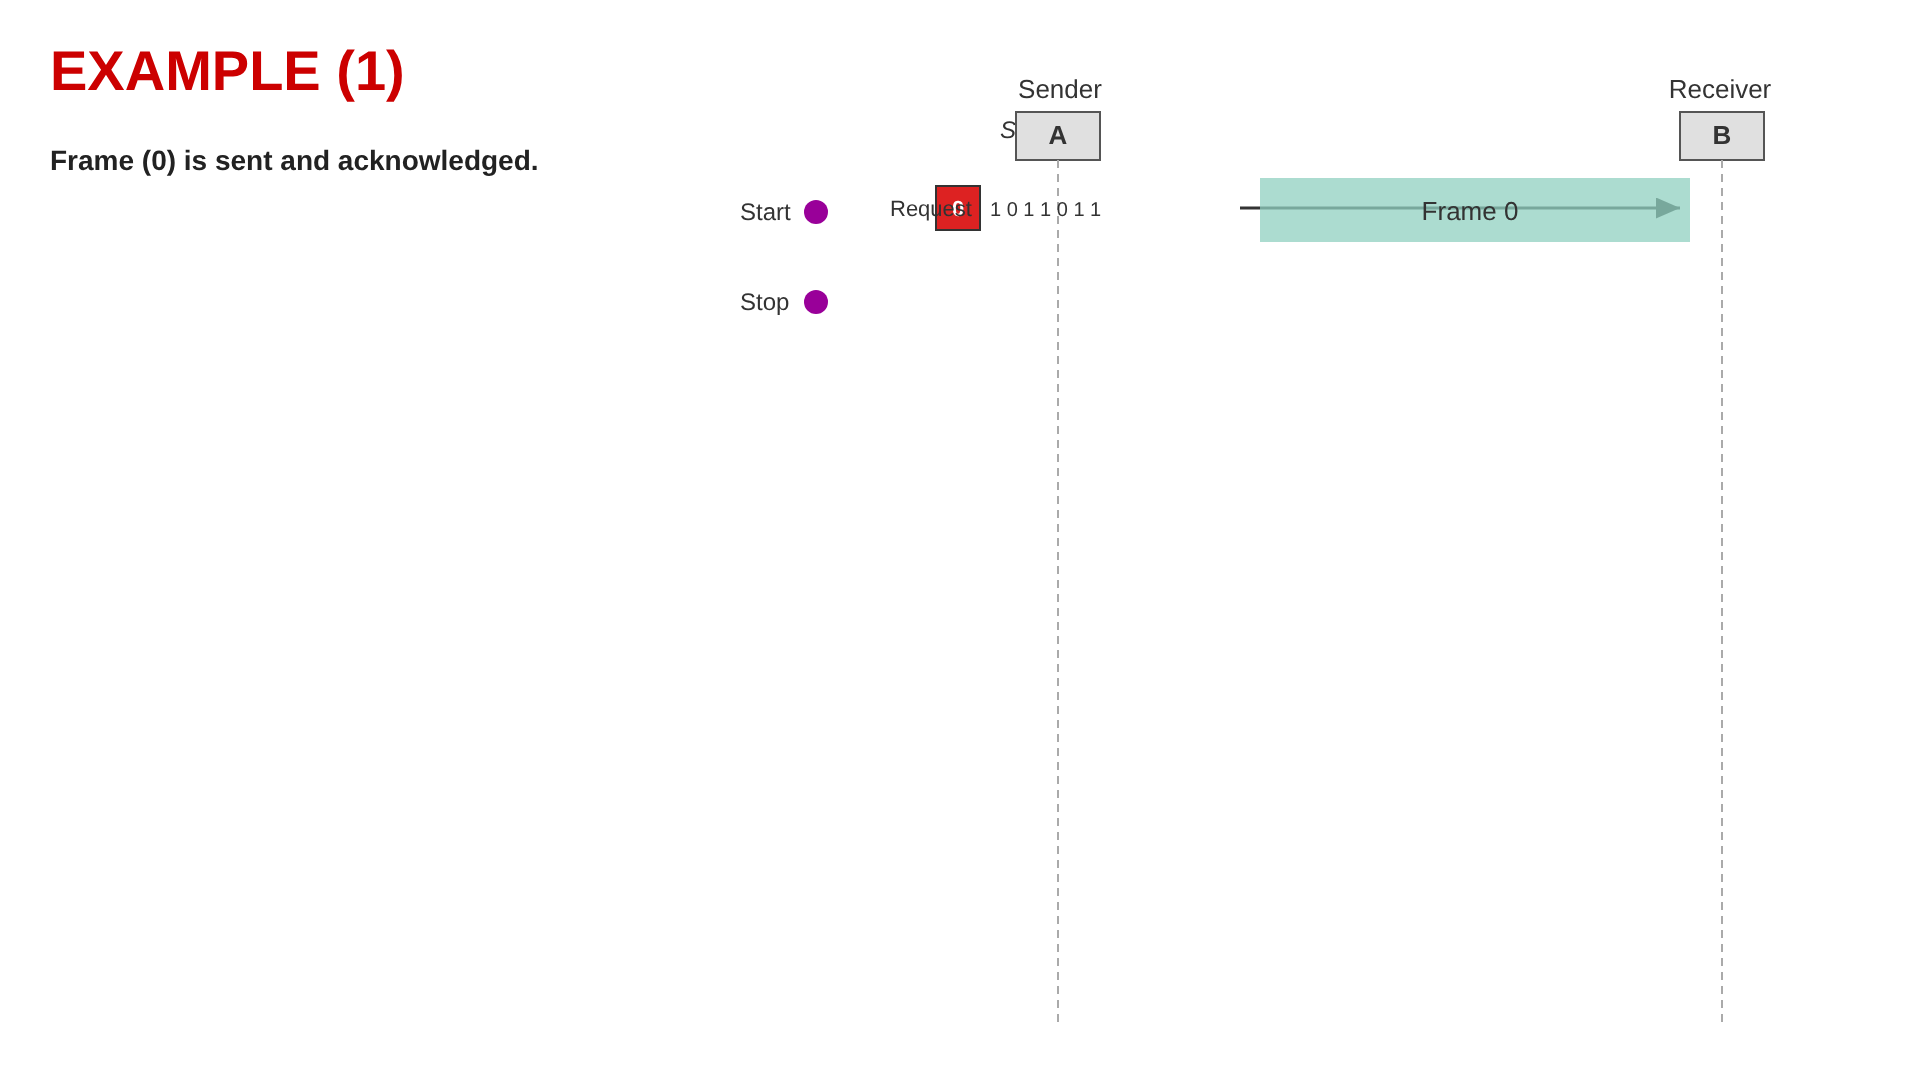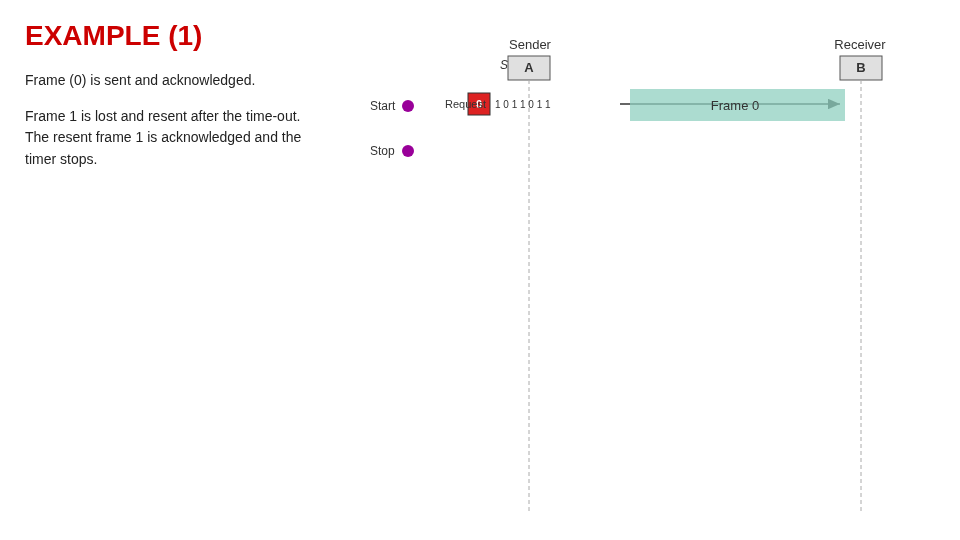--- a/index.html
+++ b/index.html
@@ -28,20 +28,21 @@
 
     .text-block {
       font-size: 14px;
       color: #222;
       line-height: 1.55;
       max-width: 285px;
     }
 
     .text-block p {
       margin-bottom: 14px;
+      font-weight: bold;
     }
 
     
     .diagram {
       position: absolute;
       top: 26px;
       left: 300px;
       width: 650px;
       height: 530px;
     }
@@ -53,24 +54,20 @@
   </style>
 </head>
 <body>
 
 <div class="page-container">
 
   <h1 class="title">EXAMPLE (1)</h1>
 
   <div class="text-block">
     <p>Frame (0) is sent and acknowledged.</p>
-    <p>
-      Frame 1 is lost and resent after the time-out.<br>
-      The resent frame 1 is acknowledged and the timer stops.
-    </p>
   </div>
 
   <div class="diagram">
     <svg viewBox="0 0 650 520" xmlns="http://www.w3.org/2000/svg">
 
       <text x="230" y="18" font-size="13" font-family="Arial" fill="#333" text-anchor="middle">Sender</text>
       <text x="560" y="18" font-size="13" font-family="Arial" fill="#333" text-anchor="middle">Receiver</text>
 
       <text x="200" y="38" font-size="12" font-family="Arial" fill="#333" font-style="italic">S<tspan baseline-shift="sub" font-size="9">n</tspan></text>
 

